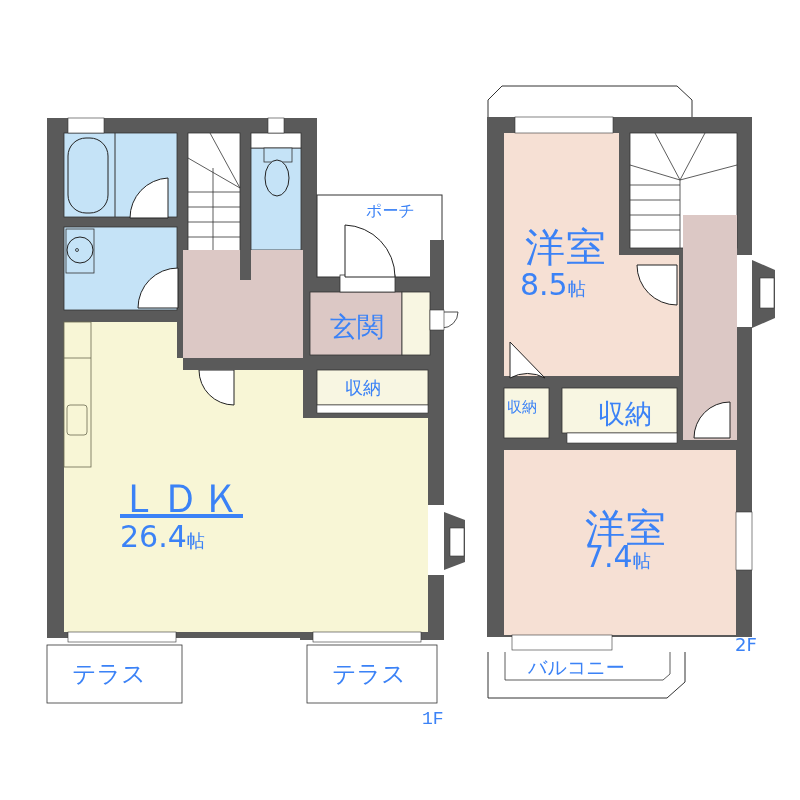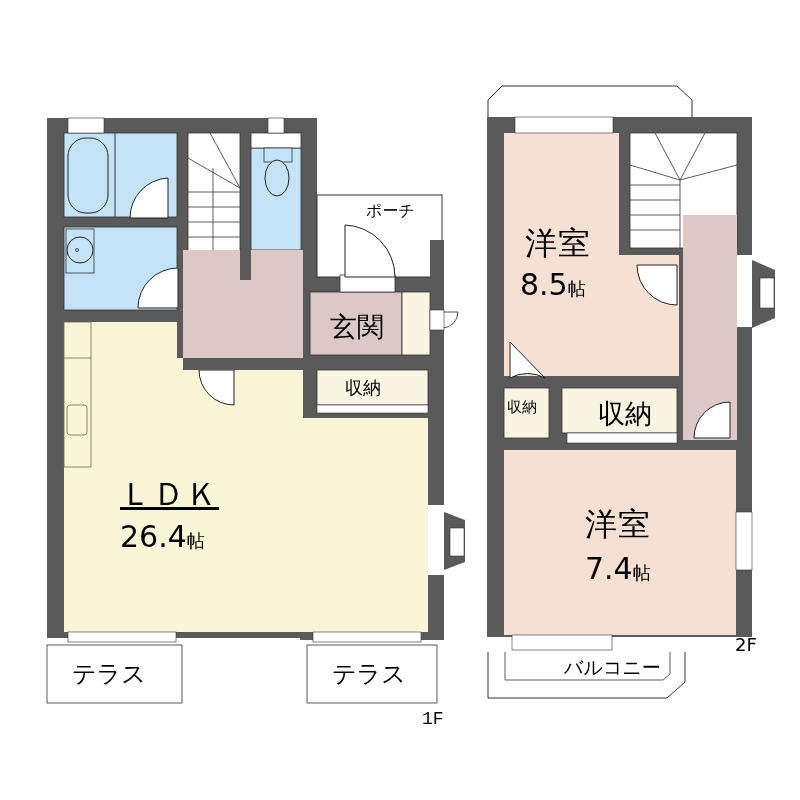--- a/index.html
+++ b/index.html
@@ -1,19 +1,19 @@
 <!DOCTYPE html>
 <html><head>
 <meta charset="utf-8">
 <style>
   html, body { margin: 0; padding: 0; background: #ffffff; }
   body { width: 800px; height: 800px; position: relative; overflow: hidden; font-family: "DejaVu Sans", sans-serif; }
   svg { position: absolute; left: 0; top: 0; }
-  .lbl { position: absolute; color: #000000; font-family: "DejaVu Sans", sans-serif; white-space: nowrap; line-height: 1; }
-  .big { font-size: 32px; letter-spacing: 1px; }
+  .lbl { position: absolute; color: #3b82f6; font-family: "DejaVu Sans", sans-serif; white-space: nowrap; line-height: 1; }
+  .big { font-size: 40px; letter-spacing: 1px; }
   .num { font-size: 30px; }
   .num small { font-size: 18px; }
   .mid { font-size: 27px; }
   .sm { font-size: 16px; }
   .floor { font-size: 18px; }
 </style>
 </head>
 <body>
 
 <svg width="800" height="800" viewBox="0 0 800 800">
@@ -145,15 +145,15 @@
 <div class="lbl num" style="left:120px;top:522px;"><span>26.4</span><small>帖</small></div>
 <div class="lbl mid" style="left:72px;top:662px;font-size:24px;">テラス</div>
 <div class="lbl mid" style="left:332px;top:662px;font-size:24px;">テラス</div>
 <div class="lbl floor" style="left:422px;top:710px;font-family:Liberation Mono, monospace;">1F</div>
 
 <div class="lbl big" style="left:525px;top:227px;">洋室</div>
 <div class="lbl num" style="left:520px;top:270px;"><span>8.5</span><small>帖</small></div>
 <div class="lbl sm" style="left:507px;top:400px;font-size:15px;">収納</div>
 <div class="lbl mid" style="left:598px;top:400px;">収納</div>
 <div class="lbl big" style="left:585px;top:508px;">洋室</div>
-<div class="lbl num" style="left:585px;top:554px;"><span>7.4</span><small>帖</small></div>
-<div class="lbl sm" style="left:528px;top:658px;font-size:19px;margin-left:36px;">バルコニー</div>
+<div class="lbl num" style="left:585px;top:542px;"><span>7.4</span><small>帖</small></div>
+<div class="lbl sm" style="left:528px;top:658px;font-size:19px;">バルコニー</div>
 <div class="lbl floor" style="left:735px;top:636px;">2F</div>
 
 </body></html>

